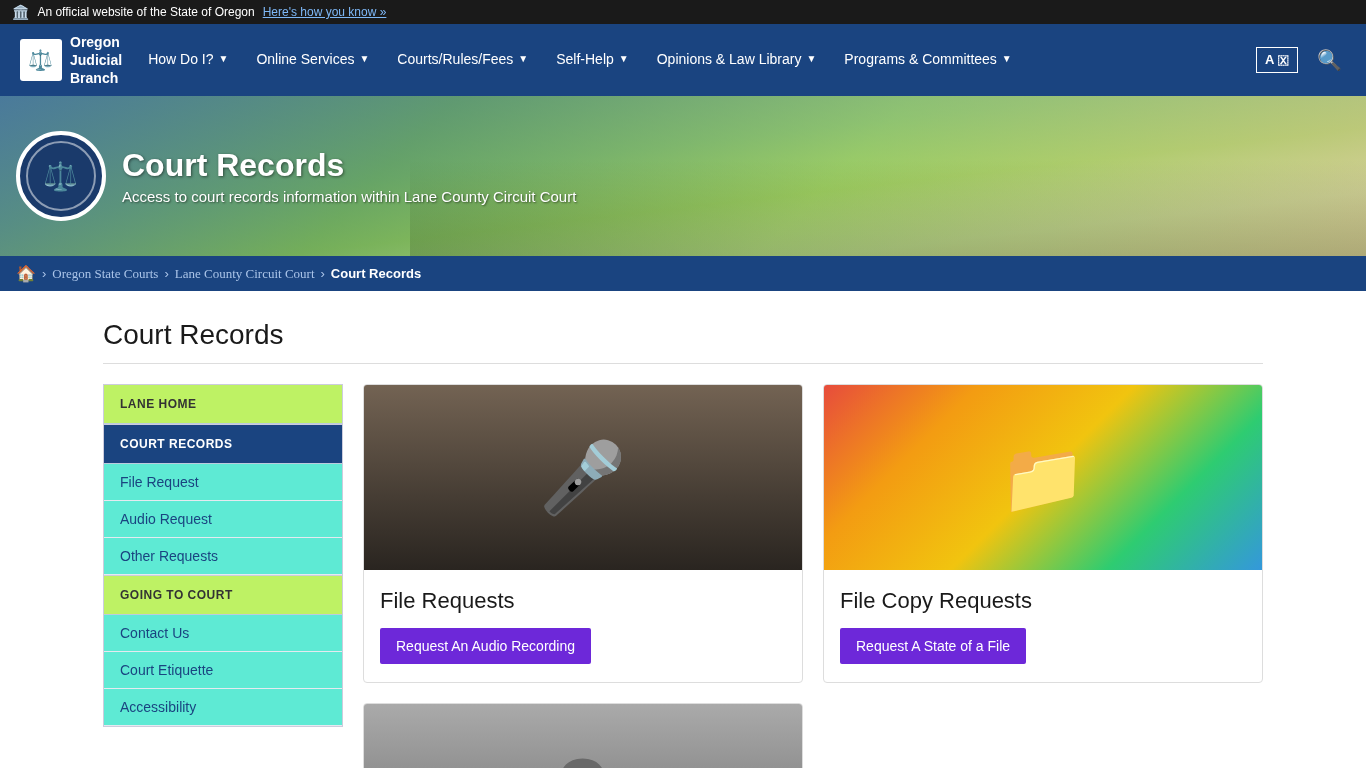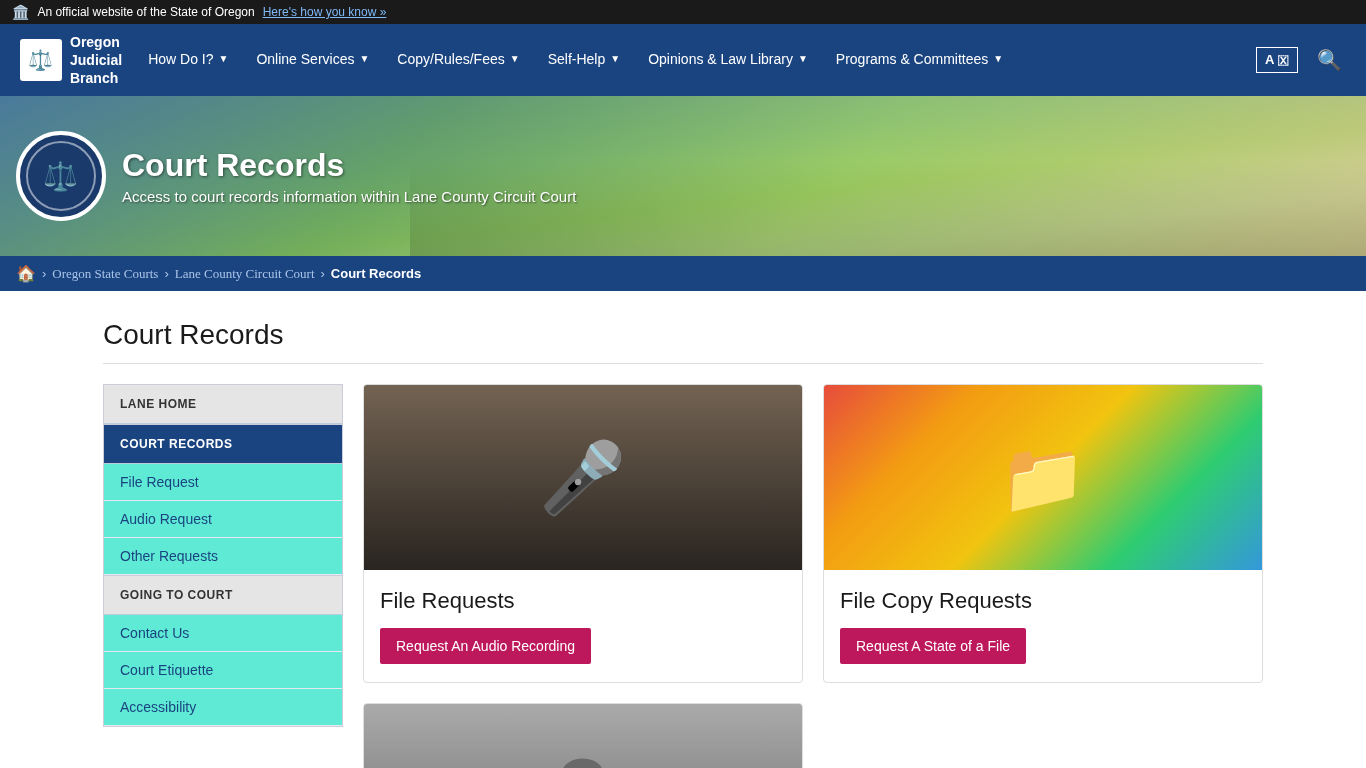--- a/index.html
+++ b/index.html
@@ -216,21 +216,21 @@
       flex-shrink: 0;
     }
     .sidebar-section {
       border: 1px solid #ccd;
       margin-bottom: 0;
     }
     .sidebar-section + .sidebar-section {
       border-top: none;
     }
     .sidebar-section-header {
-      background: #e5e5e5;
+      background: #bef264;
       padding: 12px 16px;
       font-size: 12px;
       font-weight: bold;
       color: #333;
       text-transform: uppercase;
       letter-spacing: 0.5px;
       border-bottom: 1px solid #bcd;
     }
     .sidebar-item {
       display: block;
@@ -311,21 +311,21 @@
     .card-body {
       padding: 18px 16px;
     }
     .card-title {
       font-size: 22px;
       font-weight: normal;
       color: #1a1a1a;
       margin-bottom: 14px;
     }
     .card-btn {
-      background: #be185d;
+      background: #6d28d9;
       color: #fff;
       border: none;
       padding: 10px 16px;
       font-size: 14px;
       cursor: pointer;
       border-radius: 2px;
       text-decoration: none;
       display: inline-block;
     }
   </style>
@@ -351,21 +351,21 @@
   <div class="nav-items">
     <a class="nav-item">
       <span>How Do I?</span>
       <span class="chevron">▼</span>
     </a>
     <a class="nav-item">
       <span>Online Services</span>
       <span class="chevron">▼</span>
     </a>
     <a class="nav-item">
-      <span>Copy/Rules/Fees</span>
+      <span>Courts/Rules/Fees</span>
       <span class="chevron">▼</span>
     </a>
     <a class="nav-item">
       <span>Self-Help</span>
       <span class="chevron">▼</span>
     </a>
     <a class="nav-item">
       <span>Opinions &amp; Law Library</span>
       <span class="chevron">▼</span>
     </a>

